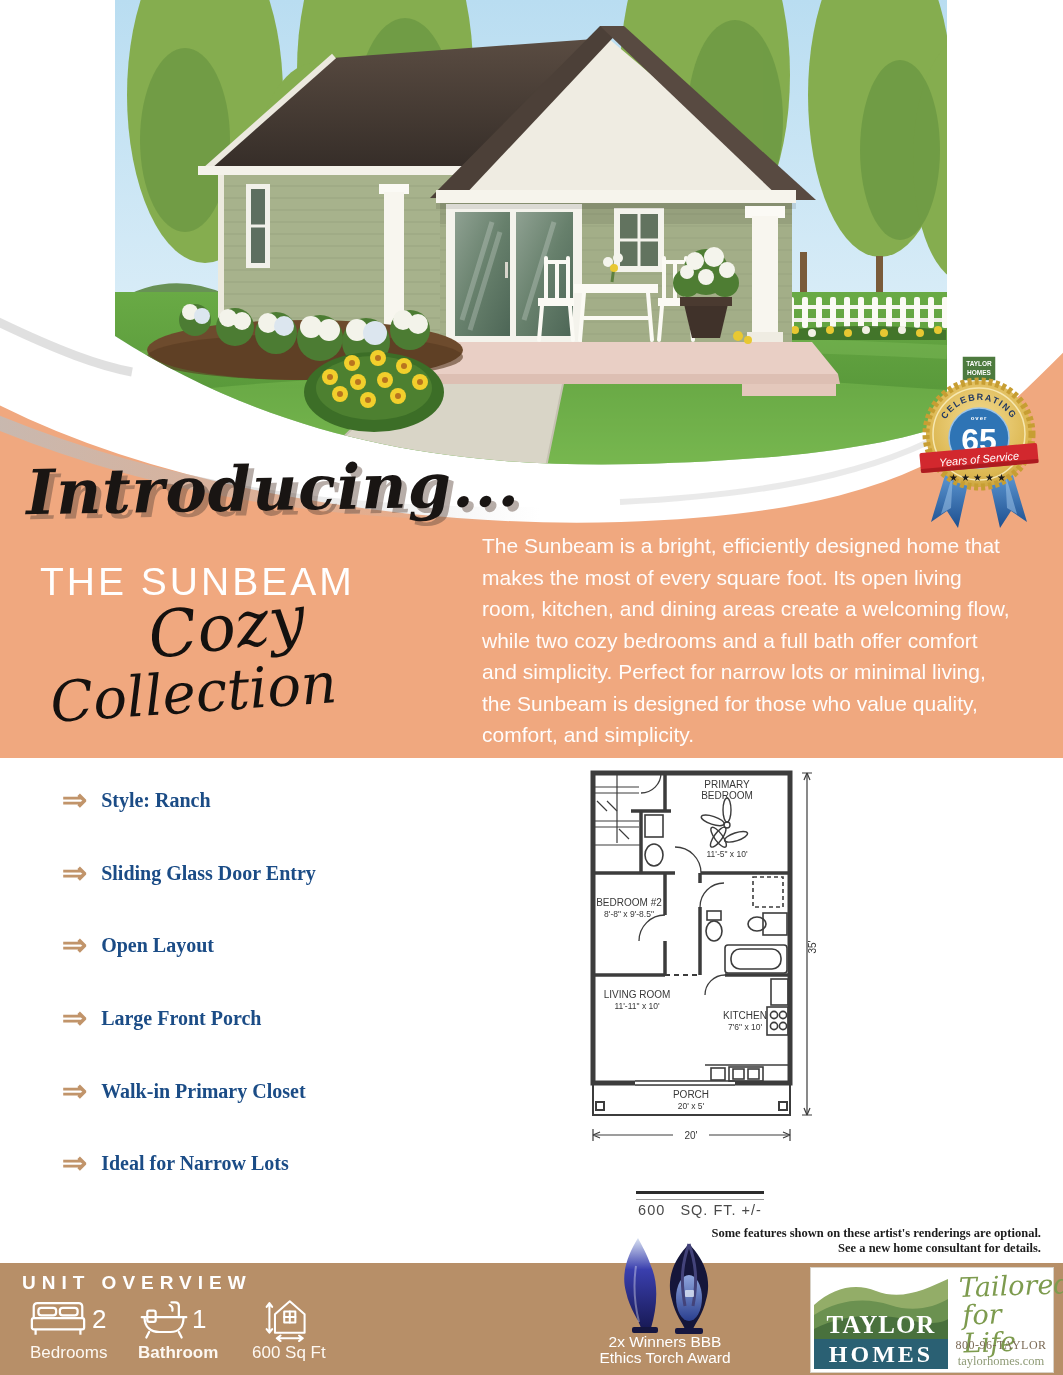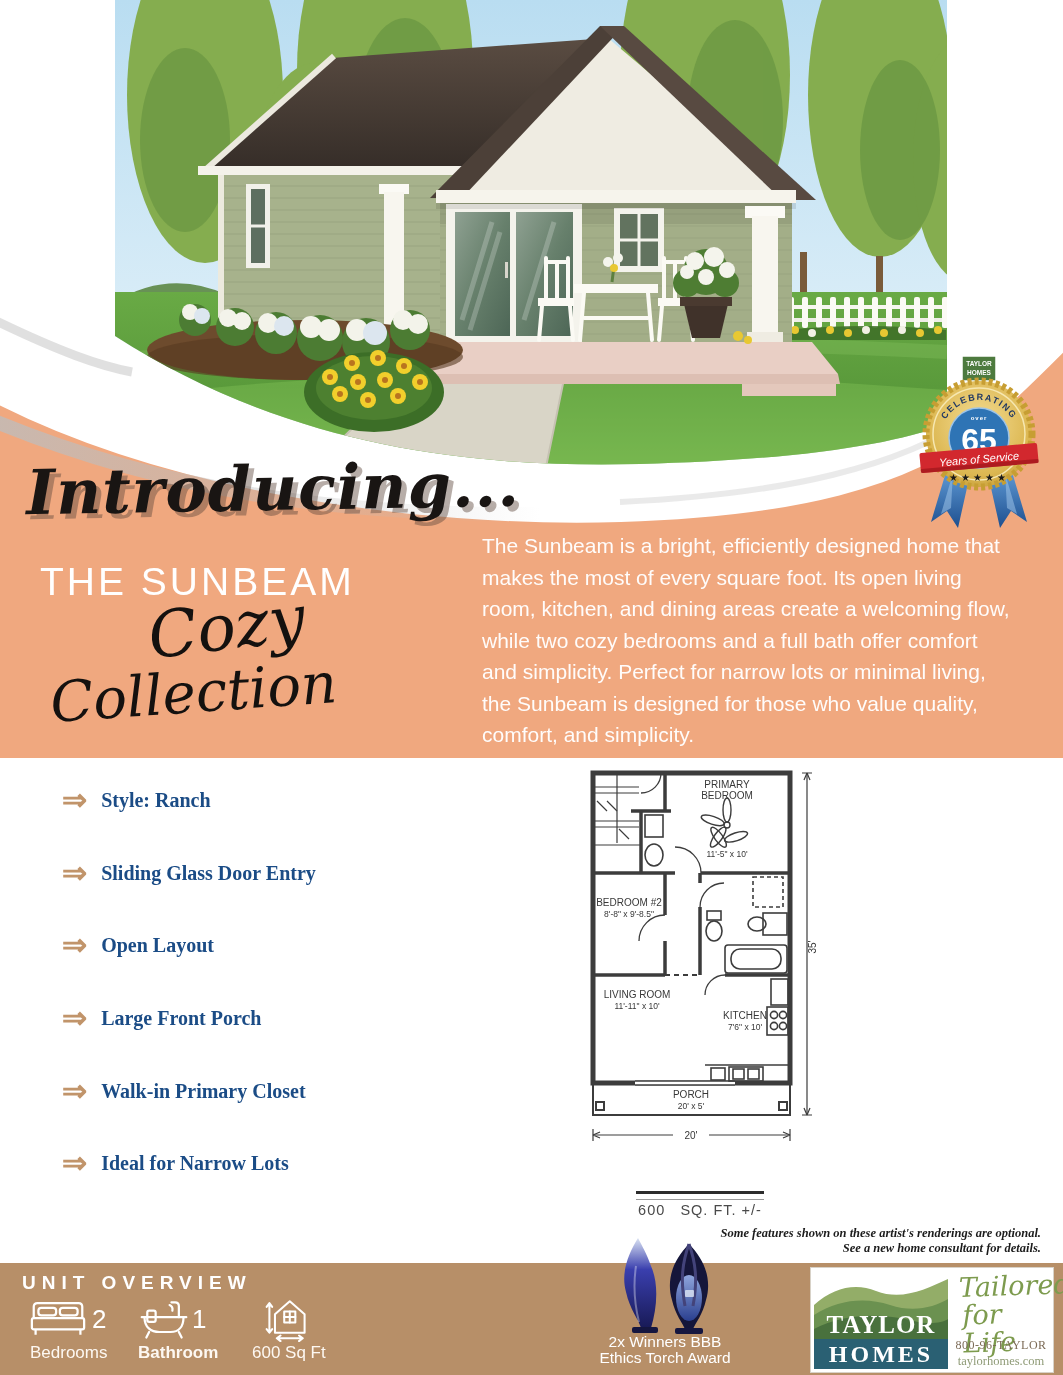--- a/index.html
+++ b/index.html
@@ -28,21 +28,21 @@
   #floorplan{position:absolute;left:575px;top:765px;}
   .plan-title{left:575px;top:1150px;width:250px;text-align:center;font-size:30px;
      letter-spacing:2px;color:#3a3a3a;}
   .plan-underline{left:636px;top:1191px;width:128px;border-top:3.5px solid #2c2c2c;}
   .plan-underline2{left:636px;top:1199px;width:128px;border-top:1px solid #9a9a9a;}
   .plan-sqft{left:575px;top:1202px;width:250px;text-align:center;font-size:14.5px;
      letter-spacing:1px;color:#4a4a4a;white-space:pre;}
 
   .disclaimer{right:22px;top:1226px;width:360px;text-align:right;
      font-family:"Liberation Serif",serif;font-weight:700;font-size:12.5px;
-     line-height:15px;color:#1c1c1c;font-style:italic;}
+     line-height:15px;color:#1c1c1c;}
 
   
   .bottom-bar{left:0;top:1263px;width:1063px;height:112px;background:#b78f68;}
   .unit-title{left:22px;top:1272px;font-size:19px;font-weight:700;letter-spacing:6px;color:#ffffff;}
   .stat-value{font-size:26px;color:#ffffff;}
   .stat-label{font-size:17px;color:#fdf8f2;}
   .award-text{left:580px;top:1334px;width:170px;text-align:center;color:#ffffff;
      font-size:15.5px;line-height:16px;}
 
   

